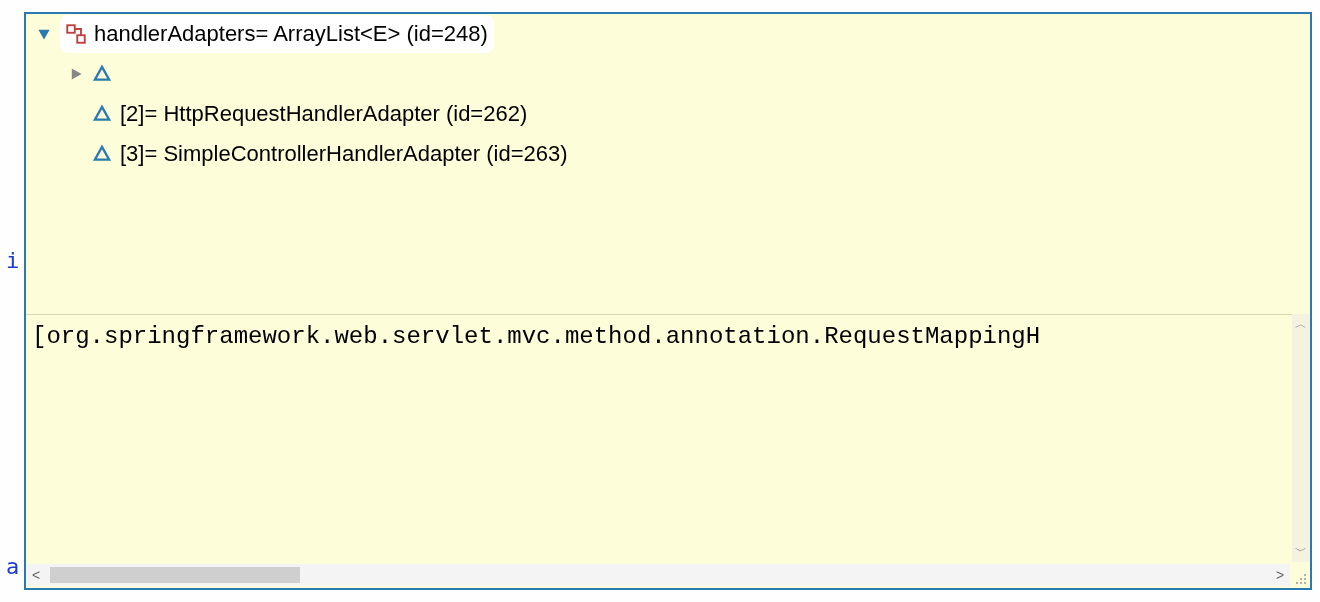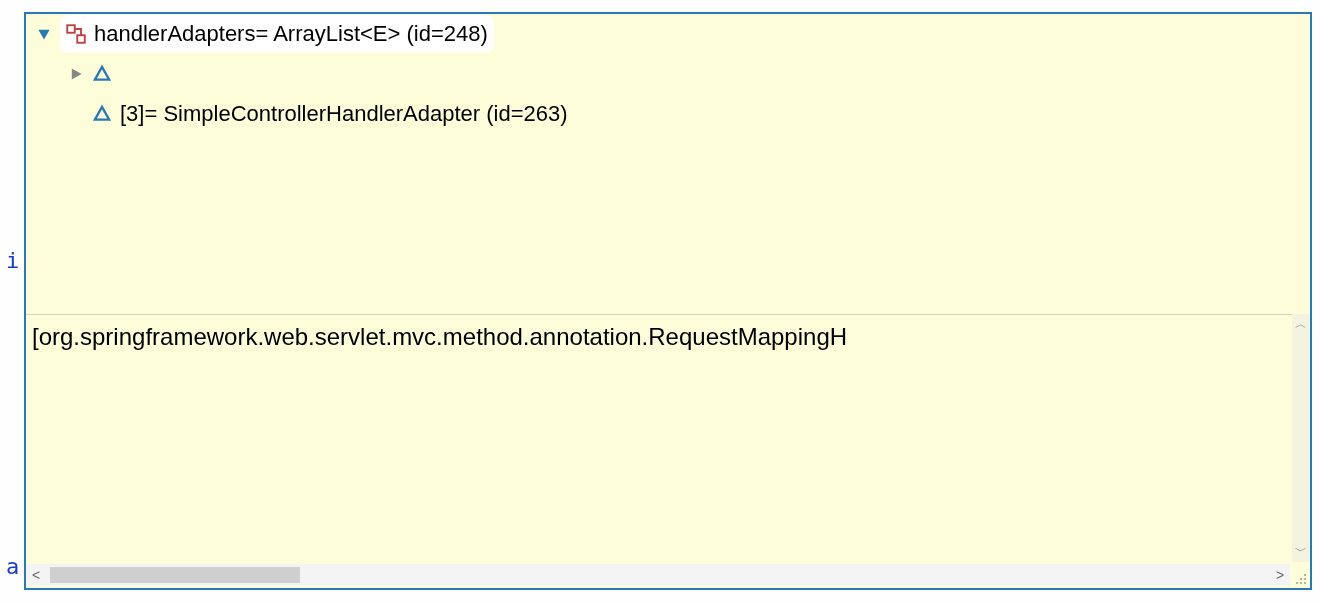--- a/index.html
+++ b/index.html
@@ -9,21 +9,21 @@
   .row{display:flex;align-items:center;height:40px;line-height:40px;font-size:22px;color:#000;white-space:nowrap;}
   .row.sel .row-content{background:#ffffff;border-radius:8px;}
   .row-content{display:flex;align-items:center;height:38px;padding:0 6px;}
   .tw{width:24px;height:24px;display:flex;align-items:center;justify-content:center;margin-right:4px;}
   .tw svg{width:14px;height:14px;}
   .ic{width:20px;height:20px;display:flex;align-items:center;justify-content:center;margin-right:8px;}
   .spacer{display:inline-block;}
   .leftgutter{position:absolute;left:0;top:0;width:24px;height:100%;}
   .gutchar{position:absolute;left:6px;font-size:22px;color:#1a3ccc;font-family:Consolas,monospace;}
   .detail-area{position:absolute;left:0;top:300px;right:18px;bottom:26px;border-top:1px solid #d8d8b0;overflow:hidden;}
-  .detail-text{padding:8px 6px 4px 6px;font-family:Liberation Sans, sans-serif;font-size:24px;color:#000;white-space:nowrap;}
+  .detail-text{padding:8px 6px 4px 6px;font-family:Liberation Mono, monospace;font-size:24px;color:#000;white-space:nowrap;}
   .vscroll{position:absolute;right:0;top:300px;width:18px;bottom:26px;background:#f3f3e0;display:flex;flex-direction:column;justify-content:space-between;align-items:center;}
   .vscroll .arrow{font-size:12px;color:#888;padding:2px 0;user-select:none;}
   .hscroll{position:absolute;left:0;right:20px;bottom:2px;height:22px;background:#f4f4f4;display:flex;align-items:center;}
   .hscroll .arrow{width:20px;text-align:center;font-size:14px;color:#666;user-select:none;}
   .hscroll .track{flex:1;height:16px;background:#f4f4f4;position:relative;}
   .hscroll .thumb{position:absolute;left:4px;top:0;width:250px;height:16px;background:#cfcfcf;}
   .resize-grip{position:absolute;right:2px;bottom:2px;width:16px;height:16px;}
   .resize-grip svg{width:16px;height:16px;}
 </style>
 </head>
@@ -67,20 +67,30 @@
               <path d="M2 1 L9 5 L2 9 Z" fill="#888"></path>
             </svg>
         </span>
         <span class="ic">
           <svg viewBox="0 0 14 14">
               <path d="M7 2 L12 11 L2 11 Z" fill="none" stroke="#2a7ab0" stroke-width="1.6"></path>
             </svg>
         </span>
       </div>
 
+      <div class="row">
+        <span class="spacer" style="width:38px"></span>
+        <span class="tw"></span>
+        <span class="ic">
+          <svg viewBox="0 0 14 14">
+              <path d="M7 2 L12 11 L2 11 Z" fill="none" stroke="#2a7ab0" stroke-width="1.6"></path>
+            </svg>
+        </span>
+        <span class="label">[2]= HttpRequestHandlerAdapter  (id=262)</span>
+      </div>
 
       <div class="row">
         <span class="spacer" style="width:38px"></span>
         <span class="tw"></span>
         <span class="ic">
           <svg viewBox="0 0 14 14">
               <path d="M7 2 L12 11 L2 11 Z" fill="none" stroke="#2a7ab0" stroke-width="1.6"></path>
             </svg>
         </span>
         <span class="label">[3]= SimpleControllerHandlerAdapter  (id=263)</span>

